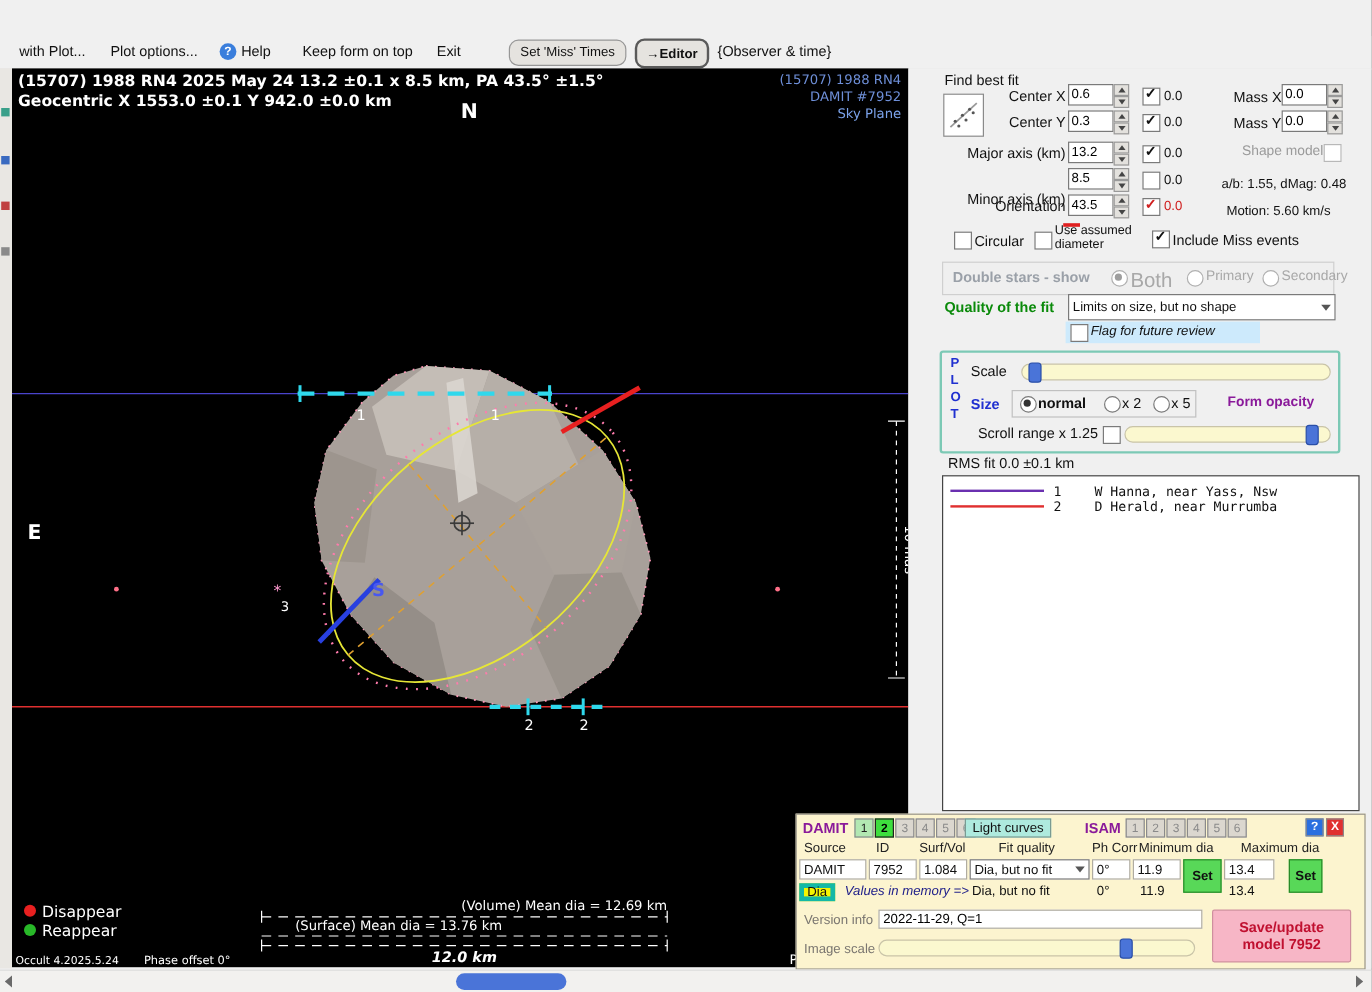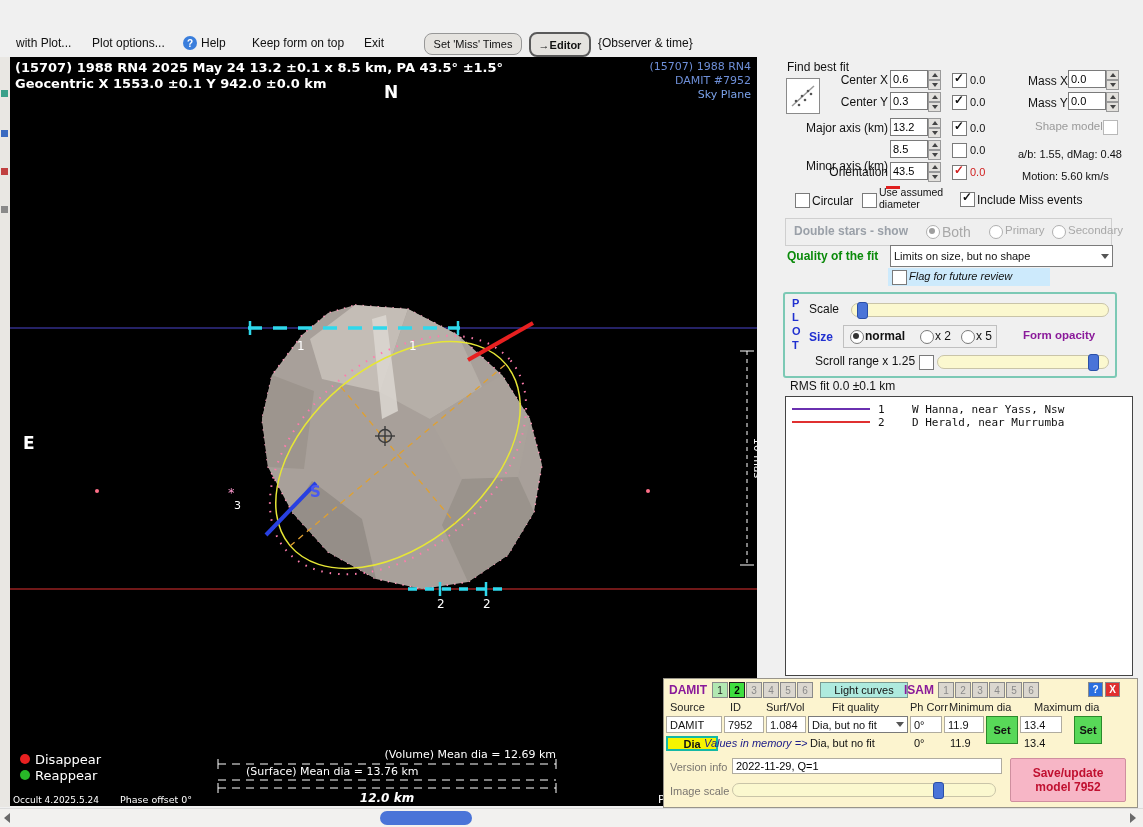--- a/index.html
+++ b/index.html
@@ -304,21 +304,21 @@
     <div class="cb" style="left:38px;top:136px"></div>
     <div class="abs" style="left:55px;top:137px">Circular</div>
     <div class="cb" style="left:105px;top:136px"></div>
     <div class="abs" style="left:122px;top:130px;width:78px;font-size:10.5px;line-height:1.1">Use assumed diameter</div>
     <div class="cb checked" style="left:203px;top:135px"></div>
     <div class="abs" style="left:220px;top:136px">Include Miss events</div>
 
     <div class="abs" style="left:28px;top:161px;width:325px;height:26px;border:1px solid #cfcfcf;background:#efefef">
       <div class="abs" style="left:8px;top:5px;color:#9aa0a8;font-weight:bold">Double stars - show</div>
       <div class="radio dis sel" style="left:140px;top:6px"></div>
-      <div class="abs" style="left:156px;top:5px;color:#a8a8a8;font-size:14px">Both</div>
+      <div class="abs" style="left:156px;top:5px;color:#a8a8a8;font-size:17px">Both</div>
       <div class="radio dis" style="left:203px;top:6px"></div>
       <div class="abs" style="left:219px;top:5px;color:#a8a8a8;font-size:11.5px">Primary</div>
       <div class="radio dis" style="left:266px;top:6px"></div>
       <div class="abs" style="left:282px;top:5px;color:#a8a8a8;font-size:11.5px">Secondary</div>
     </div>
 
     <div class="abs" style="left:30px;top:192px;color:#0a8a0a;font-weight:bold">Quality of the fit</div>
     <div class="combo" style="left:133px;top:188px;width:215px;height:20px">
       <span>Limits on size, but no shape</span>
         <span class="carrow"></span>
@@ -371,21 +371,21 @@
   </div>
 
   <div class="damit">
     <div class="abs" style="left:5px;top:4px;font-weight:bold;color:#8a1a9a;font-size:12px">DAMIT</div>
     <div class="dbtn on1" style="left:48px;top:3px">1</div>
     <div class="dbtn on2" style="left:65px;top:3px">2</div>
     <div class="dbtn" style="left:82px;top:3px">3</div>
     <div class="dbtn" style="left:99px;top:3px">4</div>
     <div class="dbtn" style="left:116px;top:3px">5</div>
     <div class="dbtn" style="left:133px;top:3px">6</div>
-    <div class="abs" style="left:156px;top:3px;width:88px;height:16px;background:#aeeade;border:1px solid #7a9a92;display:flex;align-items:center;justify-content:center;box-sizing:border-box">Light curves</div>
+    <div class="abs" style="left:140px;top:3px;width:72px;height:16px;background:#aeeade;border:1px solid #7a9a92;display:flex;align-items:center;justify-content:center;box-sizing:border-box">Light curves</div>
     <div class="abs" style="left:240px;top:4px;font-weight:bold;color:#8a1a9a;font-size:12px">ISAM</div>
     <div class="dbtn" style="left:274px;top:3px">1</div>
     <div class="dbtn" style="left:291px;top:3px">2</div>
     <div class="dbtn" style="left:308px;top:3px">3</div>
     <div class="dbtn" style="left:325px;top:3px">4</div>
     <div class="dbtn" style="left:342px;top:3px">5</div>
     <div class="dbtn" style="left:359px;top:3px">6</div>
     <div class="dbtn" style="left:424px;top:3px;width:15px;height:15px;background:#2a6fe0;color:#fff;font-weight:bold">?</div>
     <div class="dbtn" style="left:441px;top:3px;width:15px;height:15px;background:#e03030;color:#fff;font-weight:bold">X</div>
 
@@ -403,21 +403,21 @@
     <div class="combo" style="left:144px;top:37px;width:100px;height:17px;box-sizing:border-box">
       <span>Dia, but no fit</span>
         <span class="carrow"></span>
     </div>
     <div class="cell" style="left:246px;top:37px;width:32px">0°</div>
     <div class="cell" style="left:280px;top:37px;width:40px">11.9</div>
     <div class="setbtn" style="left:322px;top:37px;width:32px">Set</div>
     <div class="cell" style="left:356px;top:37px;width:42px">13.4</div>
     <div class="setbtn" style="left:410px;top:37px;width:28px">Set</div>
 
-    <div class="abs" style="left:2px;top:57px;width:52px;height:15px;background:#f5f500;border:2px solid #14b8a6;font-weight:bold;display:flex;align-items:center;justify-content:center;box-sizing:border-box">Dia</div>
+    <div class="abs" style="left:2px;top:57px;width:30px;height:15px;background:#f5f500;border:4px solid #14b8a6;font-weight:normal;display:flex;align-items:center;justify-content:center;box-sizing:border-box">Dia</div>
     <div class="abs" style="left:40px;top:58px;font-style:italic;color:#20208a">Values in memory =&gt;</div>
     <div class="abs" style="left:146px;top:58px">Dia, but no fit</div>
     <div class="abs" style="left:250px;top:58px">0°</div>
     <div class="abs" style="left:286px;top:58px">11.9</div>
     <div class="abs" style="left:360px;top:58px">13.4</div>
 
     <div class="graylbl" style="left:6px;top:82px">Version info</div>
     <input class="abs" style="left: 68px; top: 79px; width: 262px; height: 14px; border: 1px solid rgb(176, 172, 160); font-size: 11px; font-family: &quot;Liberation Sans&quot;, sans-serif; padding: 0px 3px;" value="2022-11-29, Q=1">
     <div class="abs" style="left:346px;top:79px;width:116px;height:44px;background:#f7b6c6;border:1px solid #cf8f9f;border-radius:2px;color:#c01030;font-weight:bold;font-size:12px;display:flex;align-items:center;justify-content:center;text-align:center;box-sizing:border-box;padding:0 8px">Save/update model 7952</div>
     <div class="graylbl" style="left:6px;top:106px">Image scale</div>

